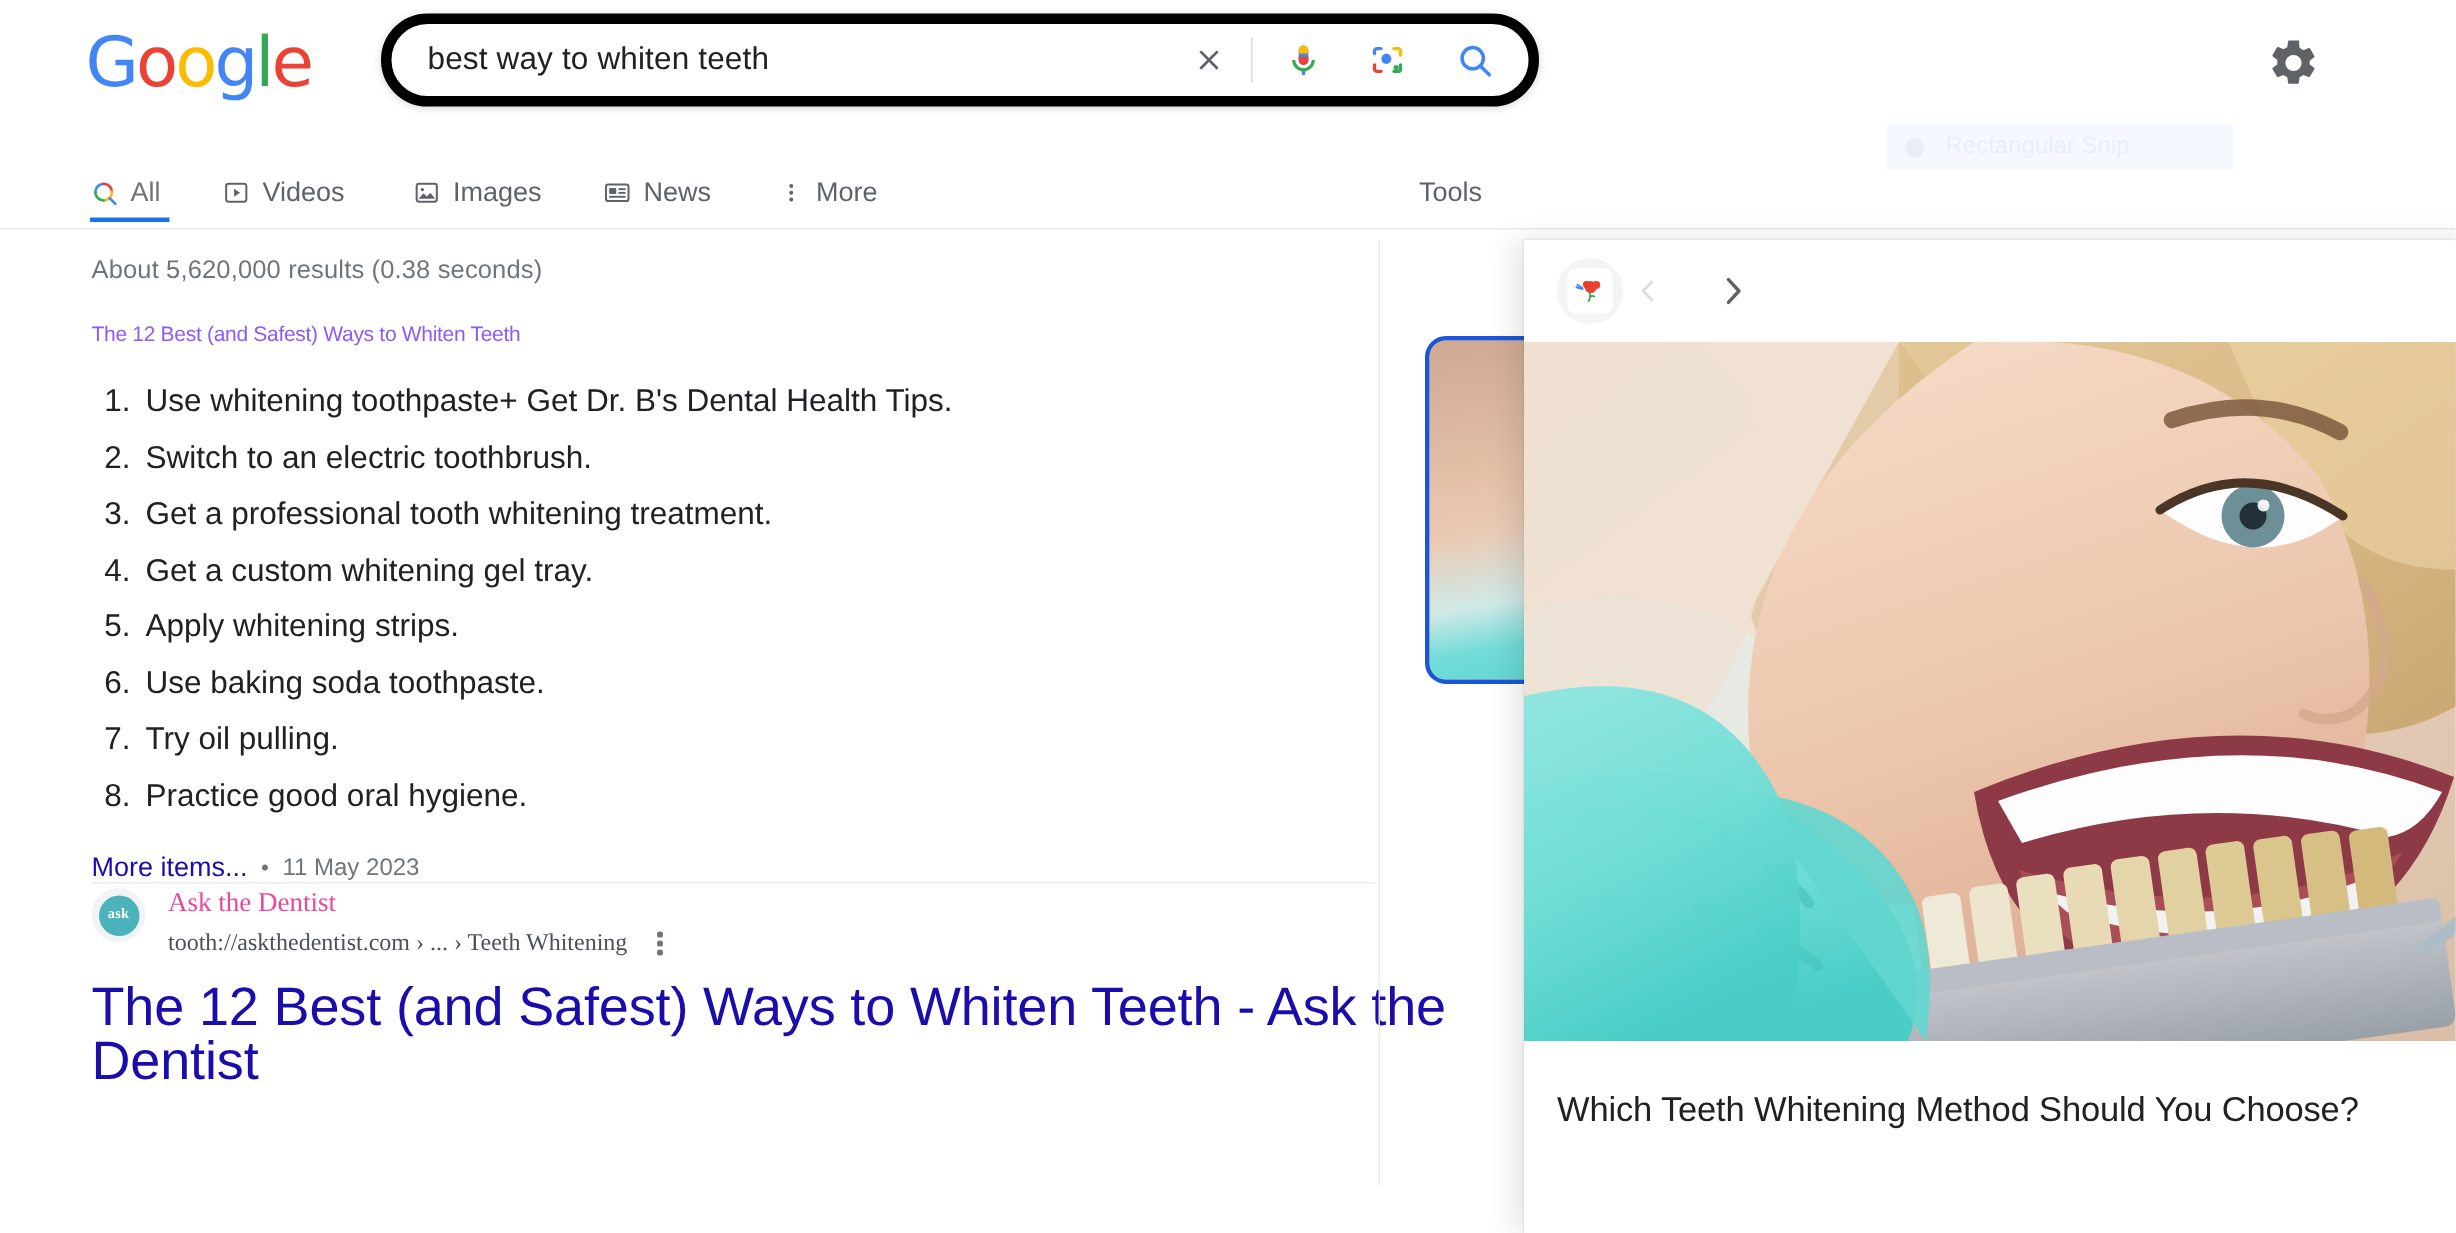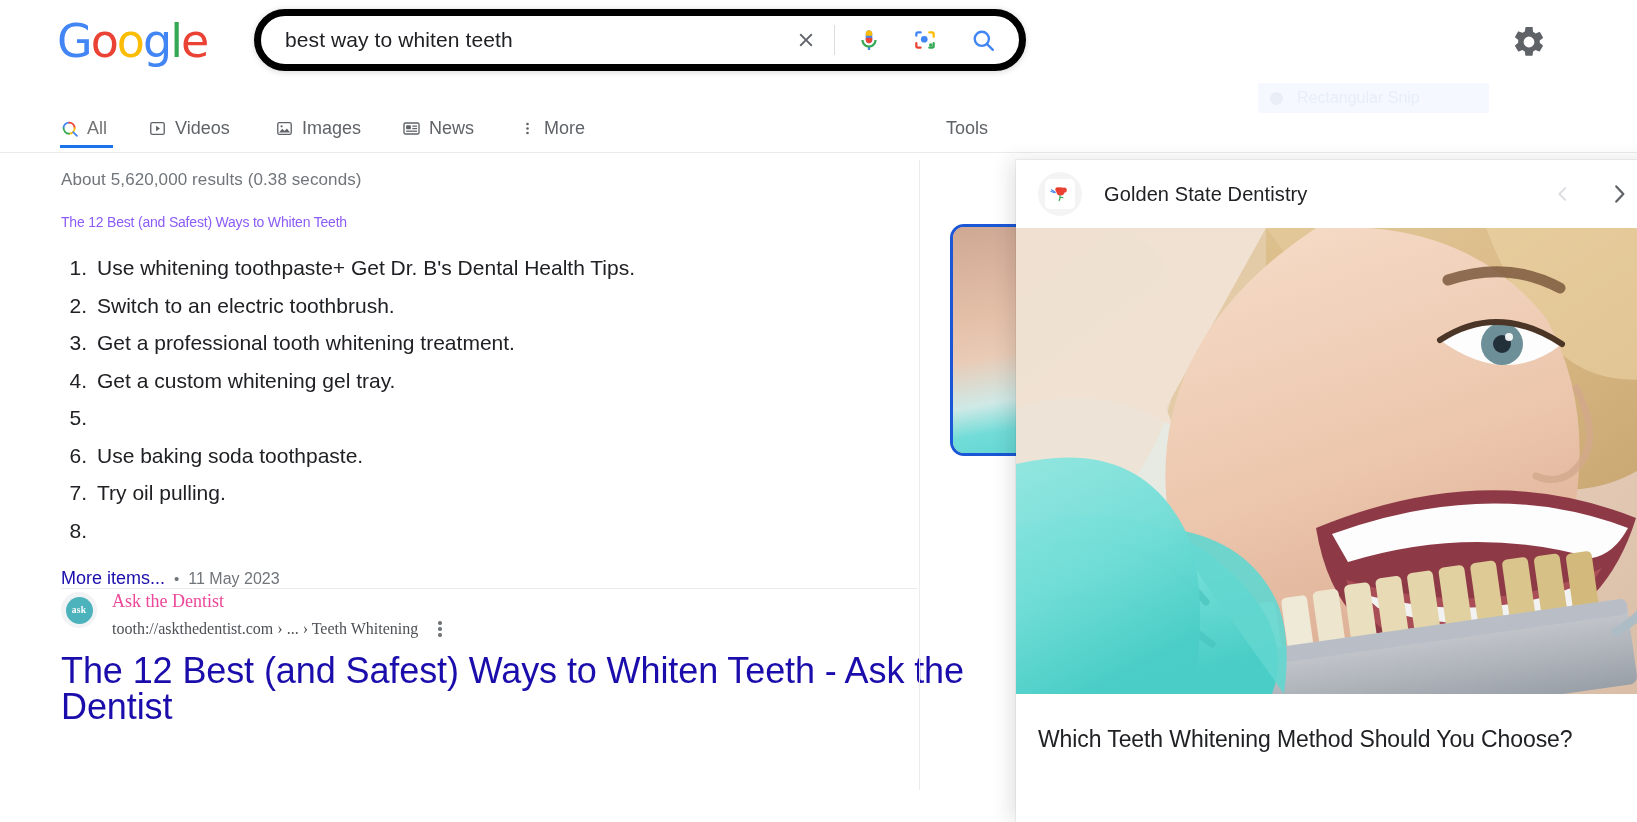--- a/index.html
+++ b/index.html
@@ -332,31 +332,33 @@
       <li>
           <span class="num">3.</span>
           <span>Get a professional tooth whitening treatment.</span>
         </li>
       <li>
           <span class="num">4.</span>
           <span>Get a custom whitening gel tray.</span>
         </li>
       <li>
           <span class="num">5.</span>
+          <span>Apply whitening strips.</span>
         </li>
       <li>
           <span class="num">6.</span>
           <span>Use baking soda toothpaste.</span>
         </li>
       <li>
           <span class="num">7.</span>
           <span>Try oil pulling.</span>
         </li>
       <li>
           <span class="num">8.</span>
+          <span>Practice good oral hygiene.</span>
         </li>
     </ul>
 
     <div class="more-line">
       <span class="more-items">More items...</span>
       <span class="dot-sep">•</span>
       <span class="snip-date">11 May 2023</span>
     </div>
 
     <div class="org-block">
@@ -401,21 +403,20 @@
             <path d="M6.5 10.8l3.5 2.2" stroke="#4285f4" stroke-width="1.1" fill="none" stroke-linecap="round"></path>
             <circle cx="15.5" cy="12.4" r="4.1" fill="#ea4335"></circle>
             <circle cx="19.2" cy="11" r="2.6" fill="#ea4335"></circle>
             <circle cx="12.6" cy="10.6" r="2.3" fill="#e8392b"></circle>
             <path d="M15 16.3c.2 2.4 0 4.2-.9 5.4" stroke="#34a853" stroke-width="1.15" fill="none" stroke-linecap="round"></path>
             <path d="M15 18.6c1.4-.5 2.5-.4 3 .2" stroke="#34a853" stroke-width="1.05" fill="none" stroke-linecap="round"></path>
           </svg>
         </div>
       </div>
 
-      <div class="panel-title">Golden State Dentistry</div>
 
       <div class="chev">
         <svg width="22" height="22" viewBox="0 0 24 24">
           <polyline points="14.5,5.5 8,12 14.5,18.5" stroke="#dadce0" stroke-width="2" fill="none" stroke-linecap="round" stroke-linejoin="round"></polyline>
         </svg>
       </div>
       <div class="chev" style="margin-left:22px">
         <svg width="26" height="26" viewBox="0 0 24 24">
           <polyline points="9.5,5 16,12 9.5,19" stroke="#5f6368" stroke-width="2.1" fill="none" stroke-linecap="round" stroke-linejoin="round"></polyline>
         </svg>

